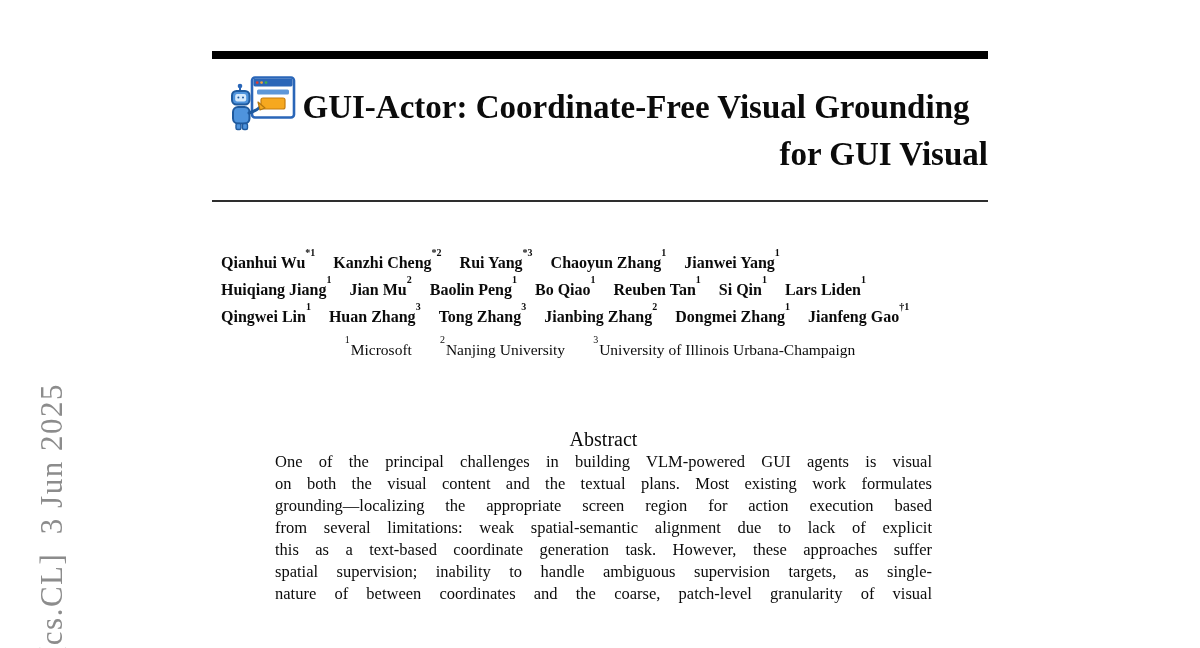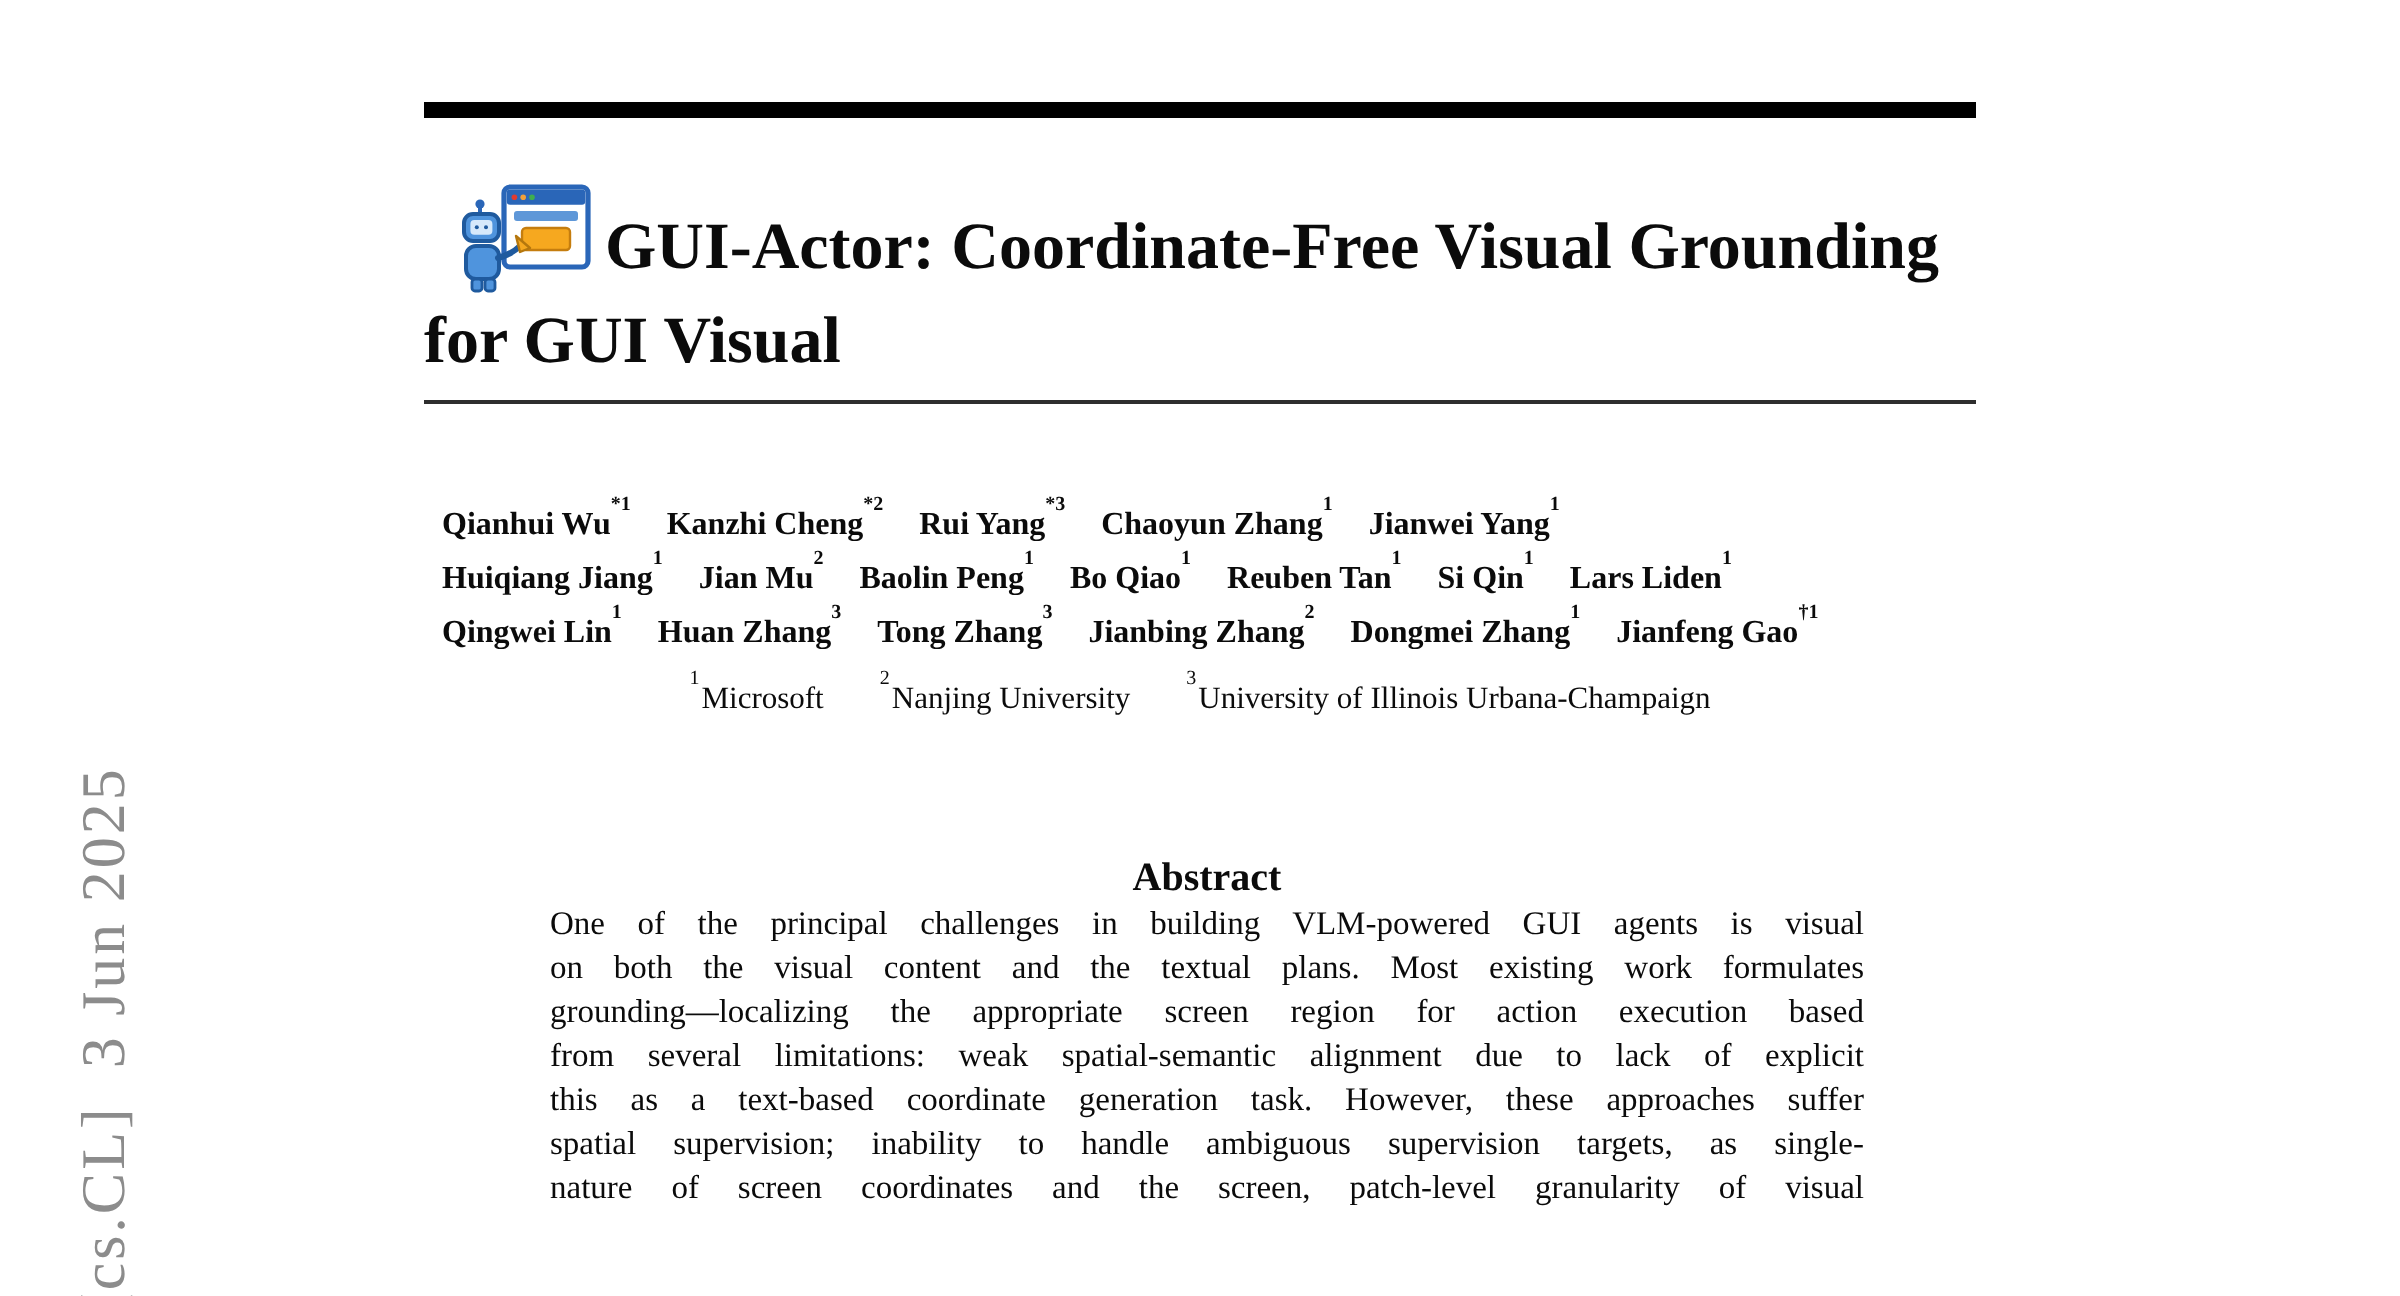--- a/index.html
+++ b/index.html
@@ -31,23 +31,23 @@
   
   .top-bar {
     position: absolute;
     left: 212px; top: 51px;
     width: 776px; height: 8px;
     background: #000000;
   }
   
   .title-block {
     position: absolute;
-    left: 212px; top: 92px;
+    left: 212px; top: 76px;
     width: 776px;
-    text-align: left;
+    text-align: right;
   }
   .title-row {
     display: flex;
     align-items: center;
     justify-content: center;
   }
   .paper-logo { width: 66px; height: 58px; margin-right: 6px; flex: 0 0 auto; }
   .title-text {
     font-size: 33px;
     font-weight: bold;
@@ -92,21 +92,21 @@
     color: #0b0b0b;
   }
   .affil { margin: 16px 14px; white-space: nowrap; }
   
   .abstract-heading {
     position: absolute;
     left: 275px; top: 428px;
     width: 657px;
     text-align: center;
     font-size: 20px;
-    font-weight: bold;
+    font-weight: normal;
     color: #0b0b0b;
   }
   .abstract-body {
     position: absolute;
     left: 275px; top: 451px;
     width: 657px;
     font-size: 16.5px;
     line-height: 22px;
     color: #0b0b0b;
   }
@@ -170,16 +170,16 @@
 
   <div class="abstract-heading">Abstract</div>
 
   <div class="abstract-body">
     <div class="abs-line">One of the principal challenges in building VLM-powered GUI agents is visual</div>
     <div class="abs-line">on both the visual content and the textual plans. Most existing work formulates</div>
     <div class="abs-line">grounding—localizing the appropriate screen region for action execution based</div>
     <div class="abs-line">from several limitations: weak spatial-semantic alignment due to lack of explicit</div>
     <div class="abs-line">this as a text-based coordinate generation task. However, these approaches suffer</div>
     <div class="abs-line">spatial supervision; inability to handle ambiguous supervision targets, as single-</div>
-    <div class="abs-line">nature of screen coordinates and the screen, patch-level granularity of visual</div>
+    <div class="abs-line">nature of between coordinates and the coarse, patch-level granularity of visual</div>
   </div>
 
 </div>
 
 </body></html>

